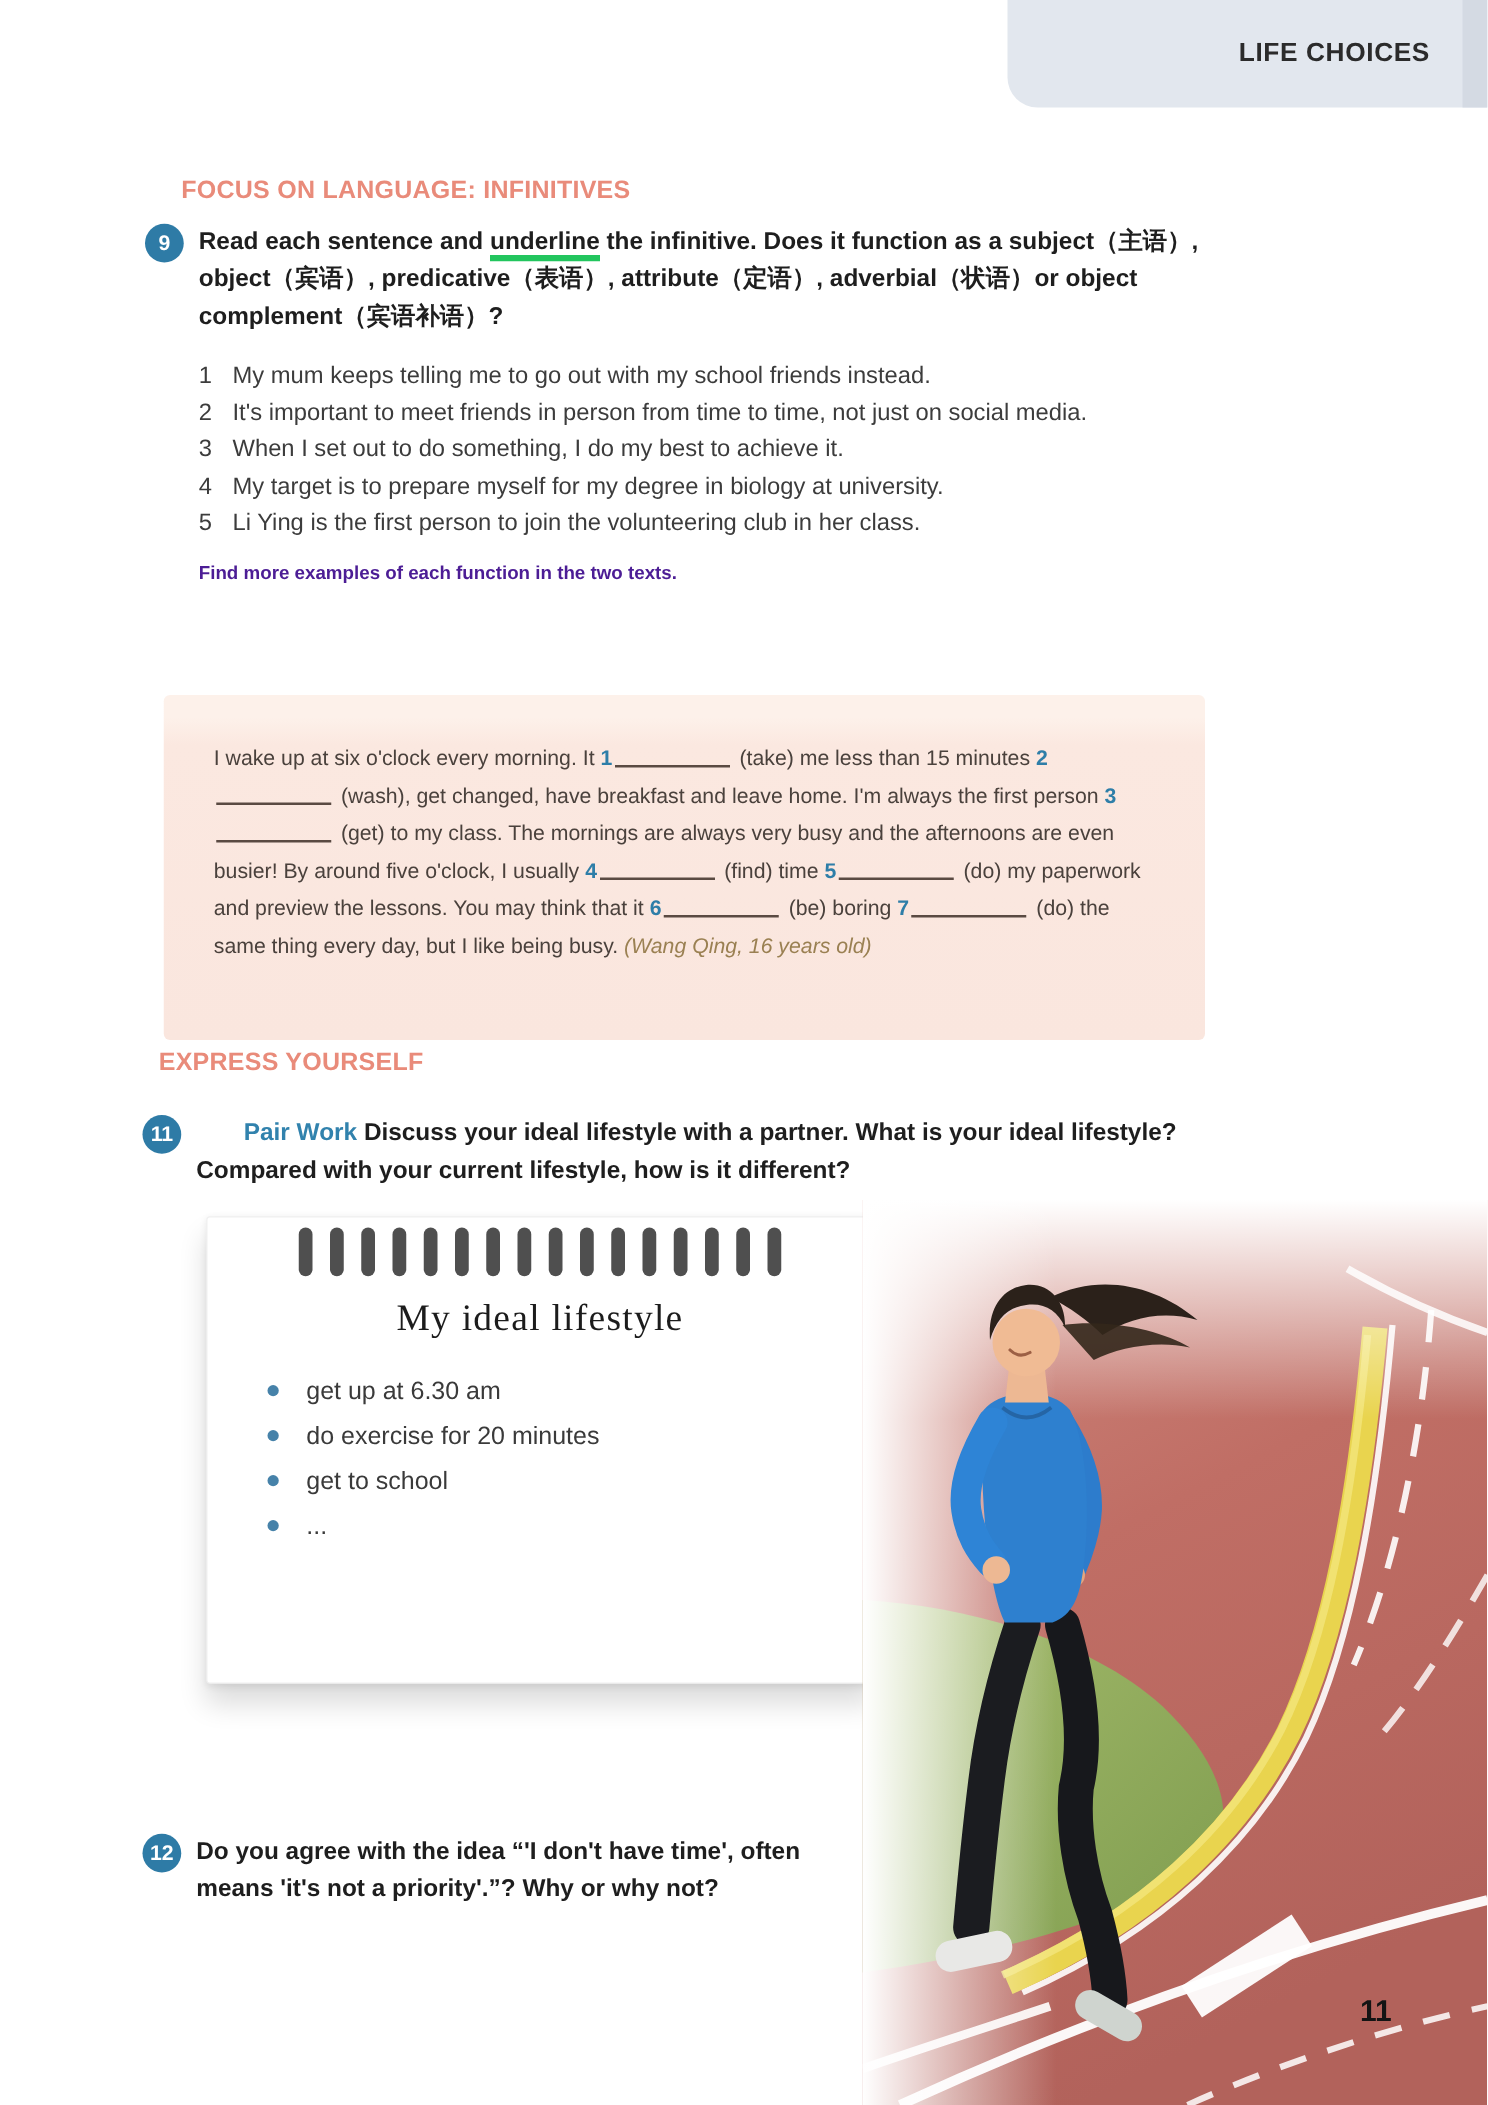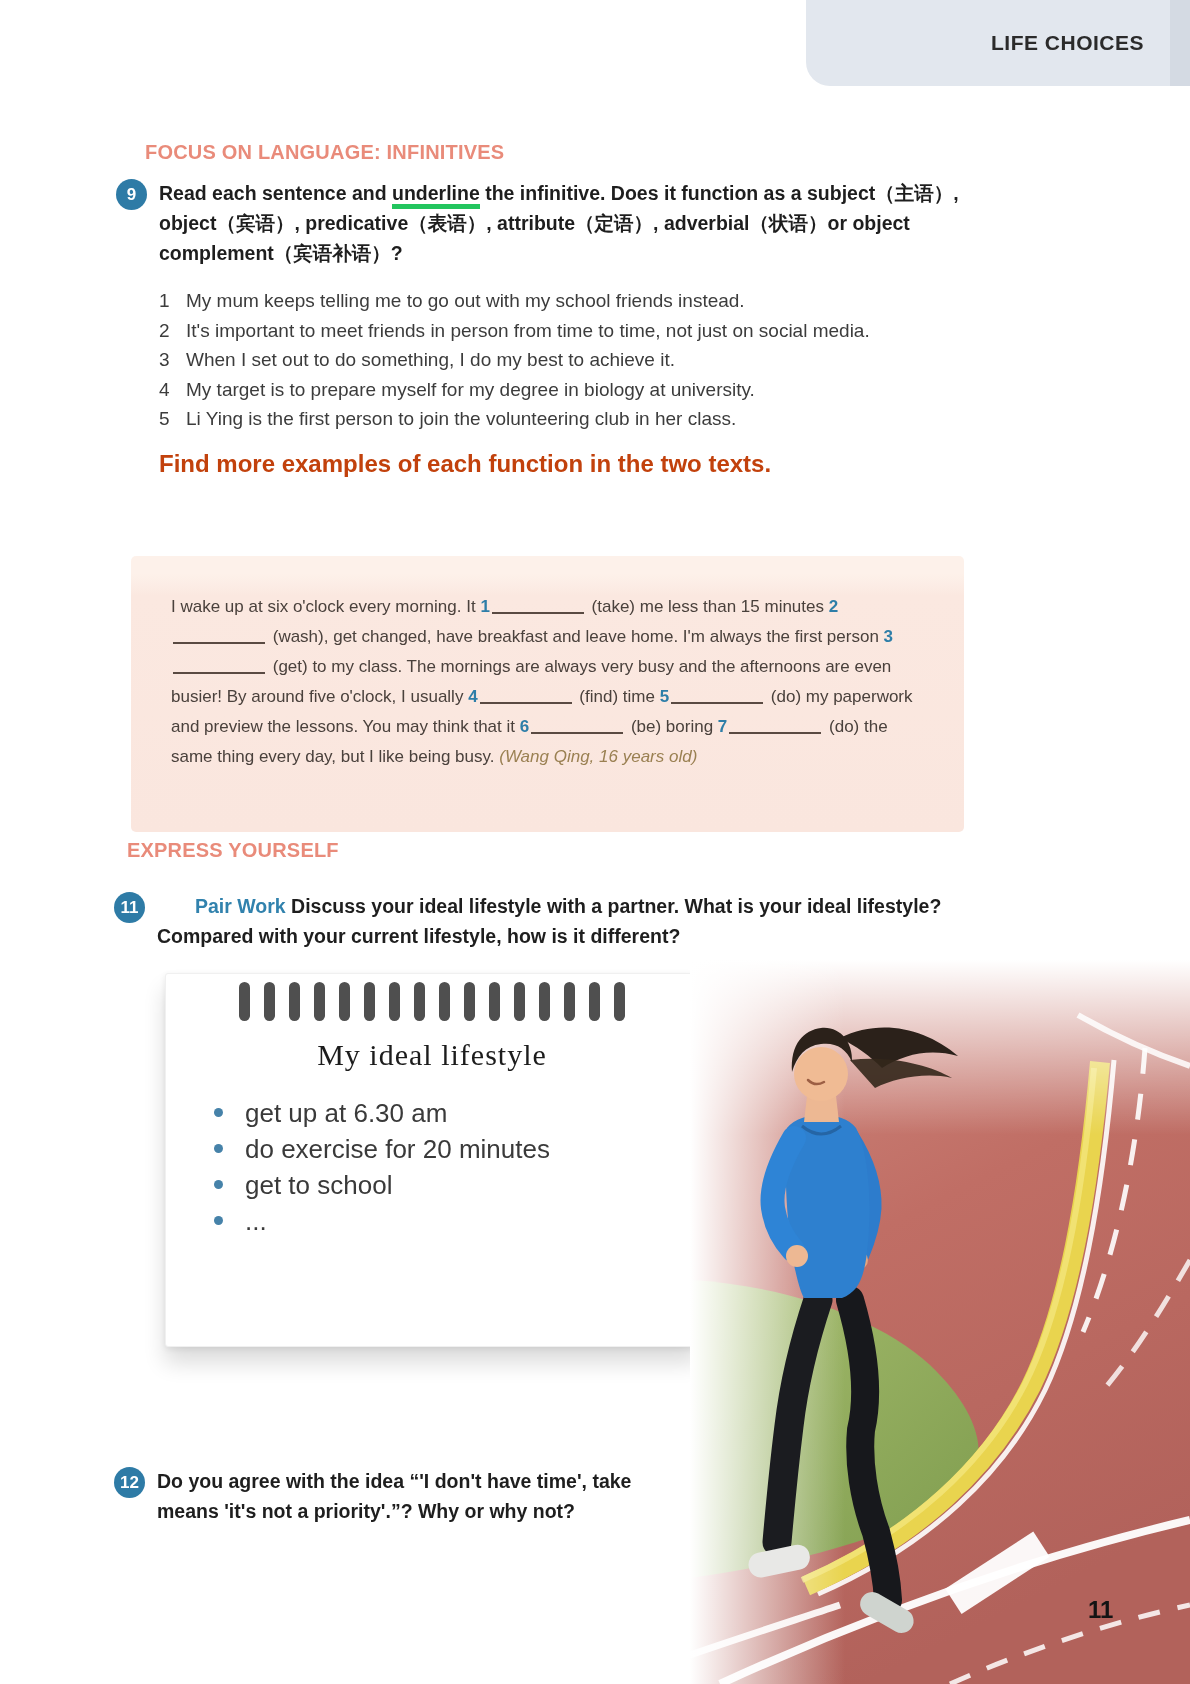--- a/index.html
+++ b/index.html
@@ -24,41 +24,41 @@
     color:#fff; font-weight:700; font-size:17px; line-height:31px; text-align:center; margin-right:12px; margin-top:1px; }
   .ex-body { flex:1; }
   .instruction { font-weight:700; font-size:19.5px; line-height:30px; color:#1e1e1e; }
   .u { border-bottom:5px solid #22c55e; padding-bottom:0px; }
   .pair-tag { color:#3182ad; font-weight:700;margin-left:38px; }
 
   
   .sentence-list { list-style:none; margin-top:18px; }
   .sentence-list li { display:flex; font-size:19px; line-height:29.5px; color:#3c3c3c; }
   .sn { width:27px; flex:0 0 auto; color:#3c3c3c; }
-  .followup { margin-top:16px; font-weight:700; font-size:24px; color:#c2410c; }
+  .followup { margin-top:16px; font-weight:700; font-size:15px; color:#4c1d95; }
 
   
   .blog-box { position:absolute; left:131px; top:556px; width:833px; height:276px;
     background:linear-gradient(180deg,#fdf1ea 0px,#fdf1ea 18px,#fbe8e0 40px,#fae6de 100%);
     border-radius:5px; padding:36px 40px 0 40px; }
   .blog-text { font-size:17px; line-height:30px; color:#4a413c; }
   .bnum { color:#2e7ea8; font-weight:700; }
   .blank { display:inline-block; width:92px; height:14px; border-bottom:2px solid #5a4a42; margin:0 3px -2px 2px; }
   .attribution { color:#9a8052; font-style:italic; }
 
   
   .notepad { position:absolute; left:165px; top:973px; width:534px; height:374px; background:#fff;
     border:1px solid #f0f0f0; border-radius:3px;
     box-shadow:0 16px 22px rgba(0,0,0,.14), 0 2px 6px rgba(0,0,0,.08); }
   .spiral { position:absolute; top:8px; left:50%; transform:translateX(-50%); display:flex; gap:14px; }
   .spiral-bar { width:11px; height:39px; border-radius:6px; background:#4f4f4f; }
   .notepad-title { margin-top:64px; text-align:center; font-size:30px; color:#1c1c1c;
     font-family:cursive; letter-spacing:1px; }
   .notepad-list { list-style:none; margin:26px 0 0 48px; }
-  .notepad-list li { position:relative; padding-left:31px; font-size:26px; line-height:30px; color:#3a3a3a; margin-bottom:6px; }
+  .notepad-list li { position:relative; padding-left:31px; font-size:20px; line-height:30px; color:#3a3a3a; margin-bottom:6px; }
   .notepad-list li .dot { position:absolute; left:0; top:10px; width:9px; height:9px; border-radius:50%; background:#4682a9; }
 
   
   .photo { position:absolute; left:690px; top:960px; width:500px; height:724px; overflow:hidden; z-index:1; }
   .page-number { position:absolute; left:1088px; top:1596px; font-weight:700; font-size:24px; color:#141414; z-index:3; }
 </style>
 </head>
 <body>
 
 <div class="page">
@@ -208,19 +208,19 @@
         <path d="M160,100 C200,95 240,105 262,118 C235,112 205,118 185,128 Z" fill="#33271b" opacity="0.9"></path>
         <path d="M104,178 C90,202 80,226 83,248 C86,268 94,280 103,290" stroke="#2e84d6" stroke-width="24" fill="none" stroke-linecap="round"></path>
         <circle cx="107" cy="296" r="11" fill="#edb893"></circle>
       </g>
     </svg>
   </div>
 
   <div class="exercise" style="left:114px; top:1466px; width:580px;">
     <span class="num-badge">12</span>
     <div class="ex-body">
-      <p class="instruction" style="max-width:540px;">Do you agree with the idea “'I don't have time', take means 'it's not a priority'.”? Why or why not?</p>
+      <p class="instruction" style="max-width:540px;">Do you agree with the idea “'I don't have time', often means 'it's not a priority'.”? Why or why not?</p>
     </div>
   </div>
 
   <div class="page-number">11</div>
 
 </div>
 
 </body></html>

